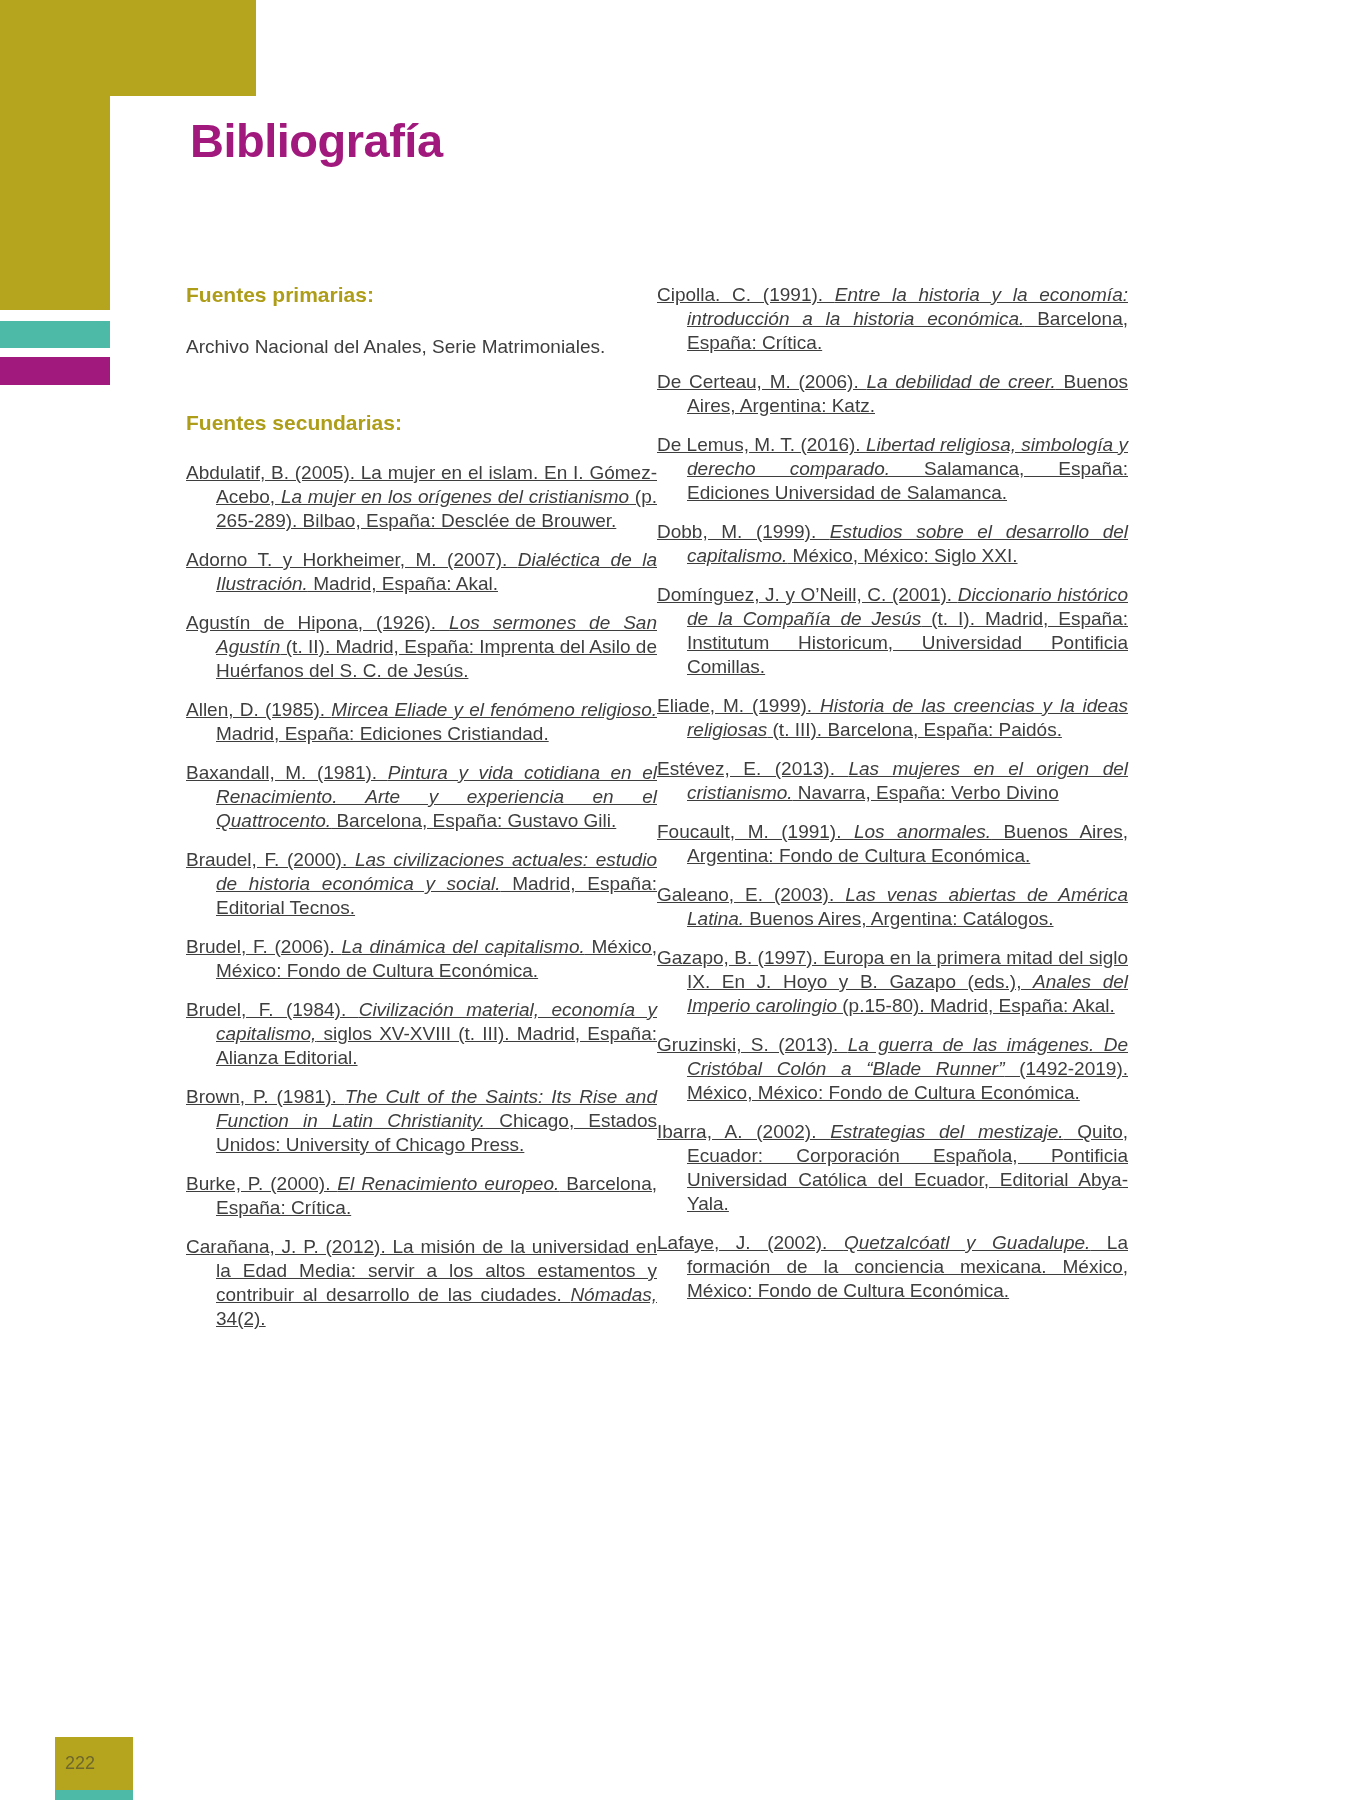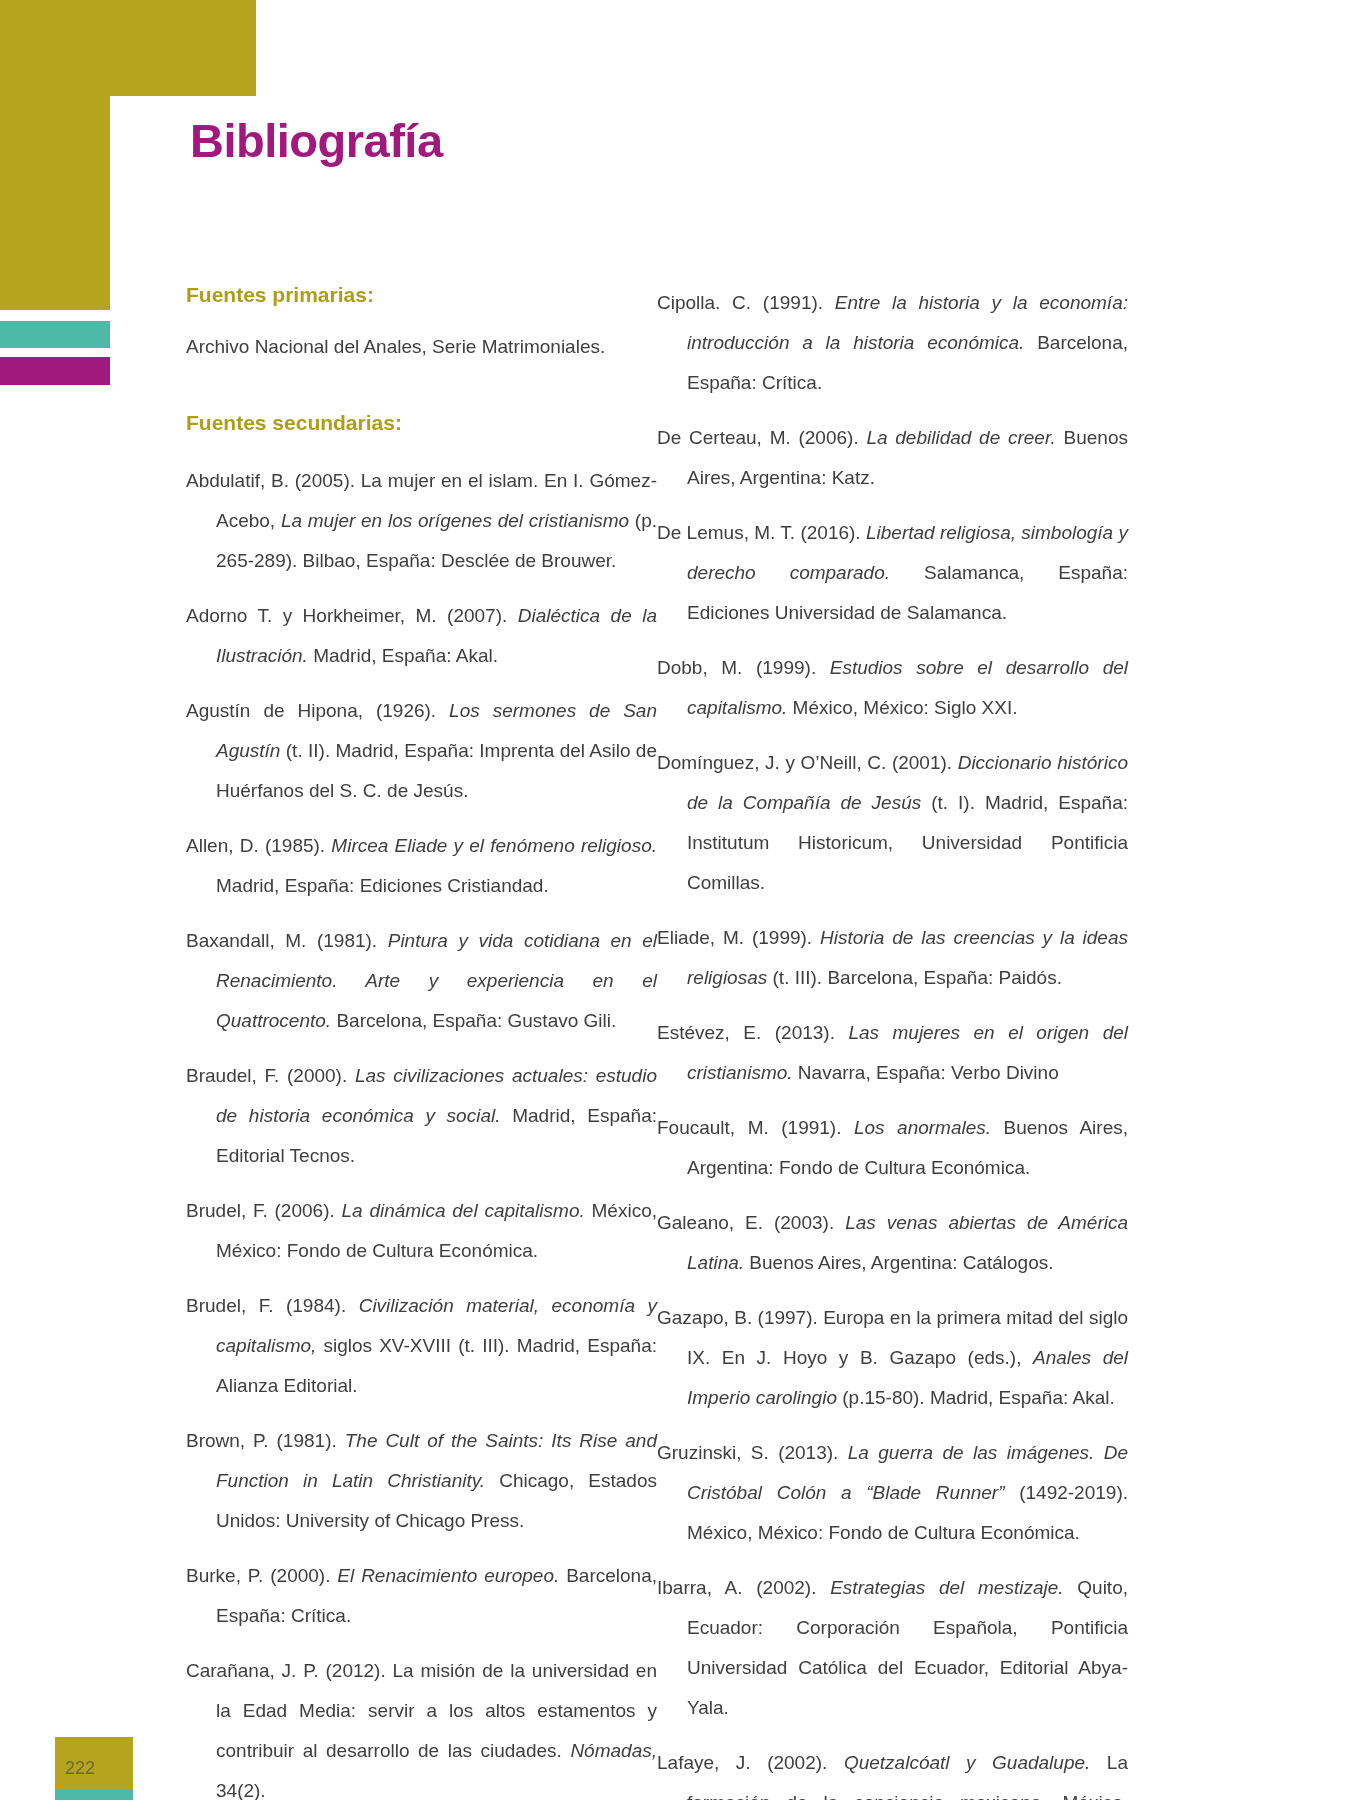--- a/index.html
+++ b/index.html
@@ -53,35 +53,36 @@
   .heading-secondary { margin-top: 50px; }
 
   .plain {
     font-size: 19px;
     line-height: 28px;
     color: var(--text);
   }
 
   .ref-entry {
     font-size: 19px;
-    line-height: 40px;
+    line-height: 24px;
     color: var(--text);
     text-align: justify;
     padding-left: 30px;
     text-indent: -30px;
     margin: 0 0 15px 0;
+    text-decoration: underline;
   }
   .ref-entry .it { font-style: italic; }
 
   .pagenum-block {
     position: absolute;
     left: 55px;
     top: 1737px;
     width: 78px;
-    height: 62px;
+    height: 53px;
     background: var(--gold);
     display: flex;
     align-items: center;
     padding-left: 10px;
     font-size: 18px;
     color: var(--page-number-text);
   }
   .pagenum-teal {
     position: absolute;
     left: 55px;

